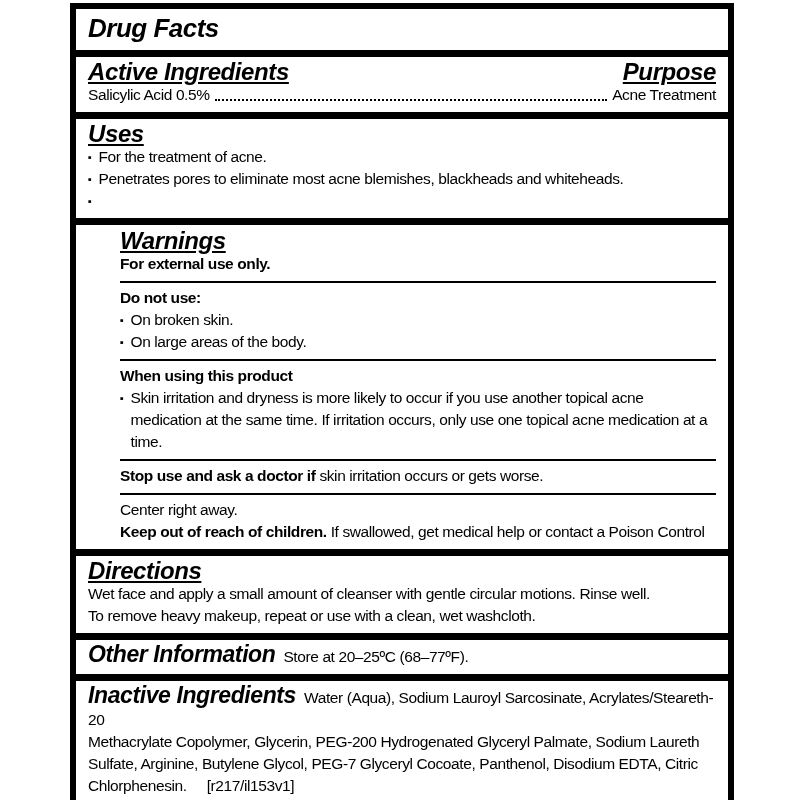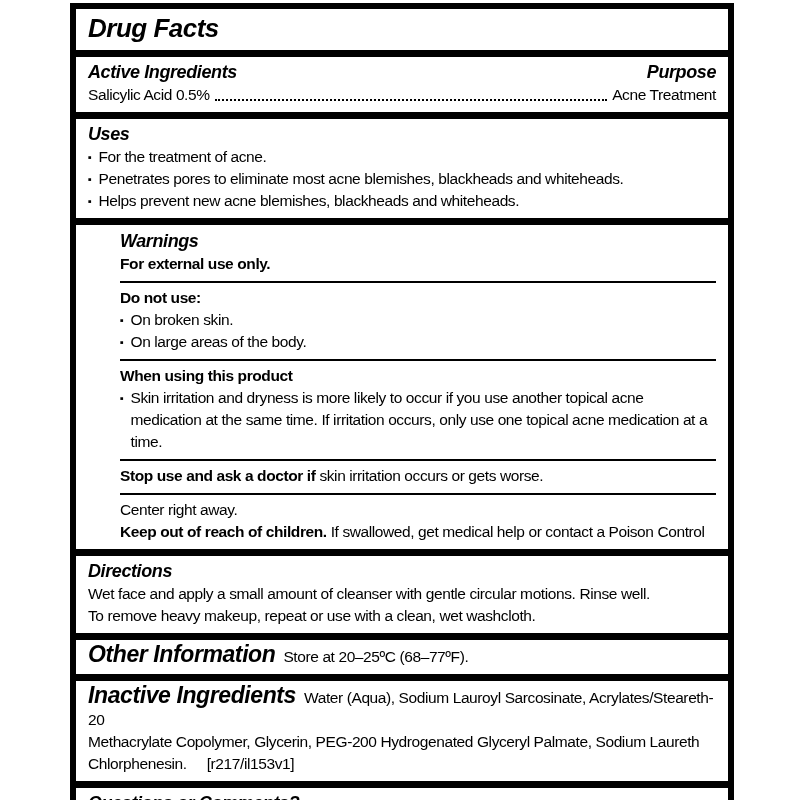--- a/index.html
+++ b/index.html
@@ -12,21 +12,21 @@
     position: absolute; left: 70px; top: 3px; width: 664px;
     box-sizing: border-box;
     background: #000; border: 6px solid #000;
     display: flex; flex-direction: column; gap: 7px; 
   }
   .sec { background: #fff; padding: 3px 12px 6px 12px; }
   .body-text, .sec { font-size: 15.5px; line-height: 22px; letter-spacing: -0.4px; }
 
   .title { font-size: 26px; font-weight: bold; font-style: italic; line-height: 32px; letter-spacing: -0.5px; }
 
-  .sec-head { font-size: 18px; font-weight: bold; font-style: italic; line-height: 24px; letter-spacing: -0.4px; }
+  .sec-head { font-size: 24px; font-weight: bold; font-style: italic; line-height: 24px; letter-spacing: -0.4px; text-decoration: underline; }
   .sub-head { font-weight: bold; }
   .inline-head { font-size: 23px; font-weight: bold; font-style: italic; margin-right: 8px; letter-spacing: -0.4px; }
 
   .row-split { display: flex; justify-content: space-between; align-items: baseline; }
 
   .leader-row { display: flex; align-items: center; }
   .leader { flex: 1; border-bottom: 2px dotted #000; height: 9px; margin: 0 5px; min-width: 30px; }
 
   .bullet-row { display: flex; align-items: flex-start; }
   .bullet-glyph { font-size: 11px; line-height: 22px; margin-right: 7px; flex: 0 0 auto; }
@@ -65,21 +65,20 @@
       <div class="bullet-row">
         <span class="bullet-glyph">▪</span>
         <span>For the treatment of acne.</span>
       </div>
       <div class="bullet-row">
         <span class="bullet-glyph">▪</span>
         <span>Penetrates pores to eliminate most acne blemishes, blackheads and whiteheads.</span>
       </div>
       <div class="bullet-row">
         <span class="bullet-glyph">▪</span>
-        <span>Helps prevent new acne blemishes, blackheads and whiteheads.</span>
       </div>
     </div>
 
     <div class="sec warnings">
 
       <div class="warn-sub">
         <div class="sec-head">Warnings</div>
         <div class="sub-head">For external use only.</div>
       </div>
 
@@ -127,20 +126,21 @@
 
     <div class="sec">
       <span class="inline-head">Other Information</span><span>Store at 20–25ºC (68–77ºF).</span>
     </div>
 
     <div class="sec">
       <div>
         <span class="inline-head">Inactive Ingredients</span><span>Water (Aqua), Sodium Lauroyl Sarcosinate, Acrylates/Steareth-20</span>
       </div>
       <div>Methacrylate Copolymer, Glycerin, PEG-200 Hydrogenated Glyceryl Palmate, Sodium Laureth</div>
+      <div>Sulfate, Arginine, Butylene Glycol, PEG-7 Glyceryl Cocoate, Panthenol, Disodium EDTA, Citric</div>
       <div>
         <span>Chlorphenesin.</span><span class="code-gap">[r217/il153v1]</span>
       </div>
     </div>
 
     <div class="sec">
       <div class="sec-head">Questions or Comments?</div>
 
     </div>
 

